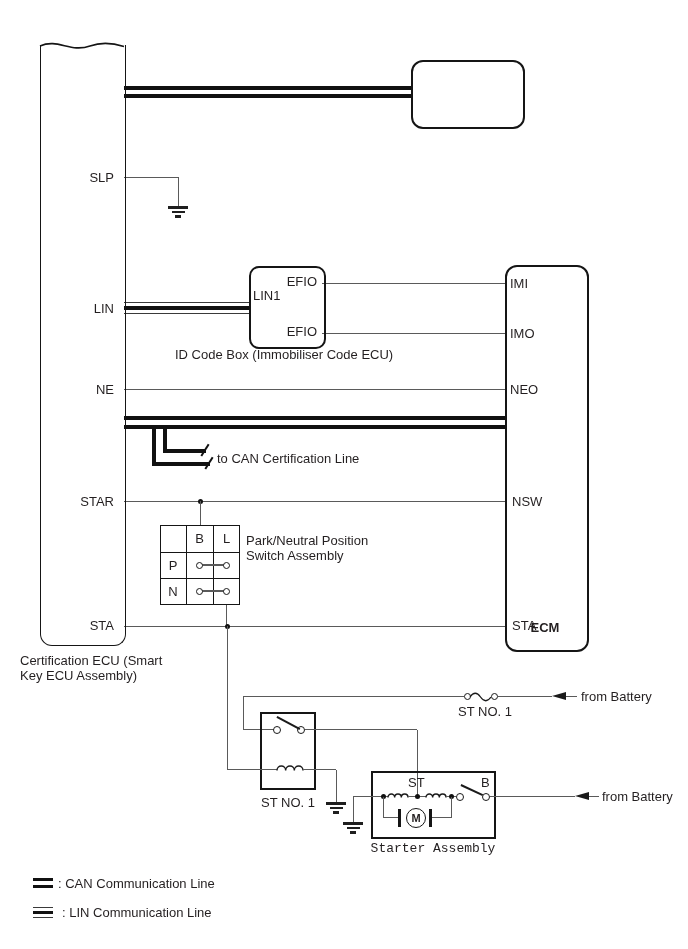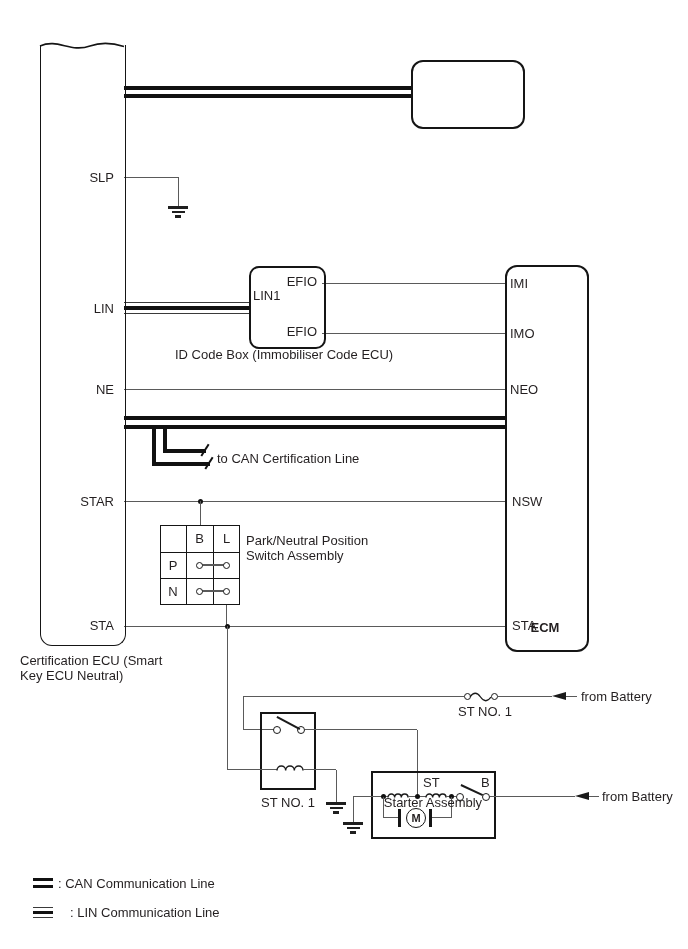--- a/index.html
+++ b/index.html
@@ -86,21 +86,21 @@
   <div style="position:absolute; left:40px; top:45px; width:84px; height:600px; border-left:1.6px solid #151515; border-right:1.6px solid #151515; border-bottom:1.6px solid #151515; border-radius:0 0 12px 12px; background:transparent;"></div>
   <svg class="shape" style="left:36px; top:37px;" width="92" height="18" viewBox="0 0 92 18">
     <path d="M4 9 C 22 1, 34 16, 54 9 C 68 4, 80 7, 88 9.5" fill="none" stroke="#151515" stroke-width="1.6"></path>
   </svg>
   <div class="lbl rgt" style="left:34px; top:170px; width:80px;">SLP</div>
   <div class="lbl rgt" style="left:34px; top:300.5px; width:80px;">LIN</div>
   <div class="lbl rgt" style="left:34px; top:381.5px; width:80px;">NE</div>
   <div class="lbl rgt" style="left:34px; top:493.5px; width:80px;">STAR</div>
   <div class="lbl rgt" style="left:34px; top:618px; width:80px;">STA</div>
   <div class="lbl" style="left:20px; top:653px;">Certification ECU (Smart</div>
-  <div class="lbl" style="left:20px; top:668px;">Key ECU Neutral)</div>
+  <div class="lbl" style="left:20px; top:668px;">Key ECU Assembly)</div>
 
   <div class="box round" style="left:411px; top:60px; width:110px; height:65px;"></div>
 
   <div class="box" style="left:249px; top:266px; width:73px; height:79px; border-radius:10px;"></div>
   <div class="lbl" style="left:253px; top:287.5px;">LIN1</div>
   <div class="lbl rgt" style="left:270px; top:274px; width:47px;">EFIO</div>
   <div class="lbl rgt" style="left:270px; top:324px; width:47px;">EFIO</div>
   <div class="lbl" style="left:175px; top:347px;">ID Code Box (Immobiliser Code ECU)</div>
 
   <div class="box round" style="left:505px; top:265px; width:80px; height:383px;"></div>
@@ -170,21 +170,21 @@
   <svg class="shape" style="left:426px; top:788.5px;" width="20" height="9" viewBox="0 0 20 9">
     <path d="M0 8.4 A3.33 3.33 0 0 1 6.66 8.4 A3.33 3.33 0 0 1 13.33 8.4 A3.33 3.33 0 0 1 20 8.4" fill="none" stroke="#1a1a1a" stroke-width="1.4"></path>
   </svg>
   <div class="wire" style="left:446px; top:796px; width:10px; height:1px;"></div>
   <div class="dot" style="left:380.5px; top:794px;"></div>
   <div class="dot" style="left:414.5px; top:794px;"></div>
   <div class="dot" style="left:448.5px; top:794px;"></div>
   <div class="contact" style="left:456px; top:792.5px;"></div>
   <div class="contact" style="left:482px; top:792.5px;"></div>
   <div class="blade" style="left:461px; top:784px; width:24px; transform:rotate(25deg);"></div>
-  <div class="lbl" style="left:423px; top:775px;">ST</div>
+  <div class="lbl" style="left:408px; top:775px;">ST</div>
   <div class="lbl" style="left:481px; top:775px;">B</div>
 
   <div class="wire" style="left:382.5px; top:797px; width:1px; height:21px;"></div>
   <div class="wire" style="left:383px; top:817.4px; width:17px; height:1px;"></div>
   <div class="bracket" style="left:398px; top:809px;"></div>
   <div class="motor" style="left:406px; top:808px;">
     <span>M</span>
   </div>
   <div class="bracket" style="left:429px; top:809px;"></div>
   <div class="wire" style="left:432px; top:817.4px; width:19px; height:1px;"></div>
@@ -192,27 +192,27 @@
 
   <div class="wire" style="left:352.5px; top:797px; width:1px; height:25px;"></div>
   <div class="gbar" style="left:343px; top:822px; width:20px;"></div>
   <div class="gbar" style="left:346.5px; top:826.5px; width:13px;"></div>
   <div class="gbar" style="left:350px; top:831px; width:6px;"></div>
 
   <div class="wire" style="left:490px; top:796px; width:85px; height:1px;"></div>
   <div class="arrow-left" style="left:575px; top:792px;"></div>
   <div class="wire" style="left:589px; top:796px; width:10px; height:1px;"></div>
   <div class="lbl" style="left:602px; top:789px;">from Battery</div>
-  <div class="lbl ctr" style="left:363px; top:795px; width:140px;">Starter Assembly</div>
+  <div class="lbl ctr" style="left:363px; top:841px; width:140px;font-family:Liberation Mono, monospace;">Starter Assembly</div>
 
   <div class="legsym-can" style="left:33px; top:878px; width:20px; height:11px;">
     <div class="a"></div>
       <div class="b"></div>
   </div>
   <div class="lbl" style="left:58px; top:876px;">: CAN Communication Line</div>
   <div class="legsym-lin" style="left:33px; top:907px; width:20px; height:11px;">
     <div class="a"></div>
       <div class="b"></div>
       <div class="c"></div>
   </div>
-  <div class="lbl" style="left:70px; top:905px;">: LIN Communication Line</div>
+  <div class="lbl" style="left:62px; top:905px;">: LIN Communication Line</div>
 
 </div>
 
 </body></html>

